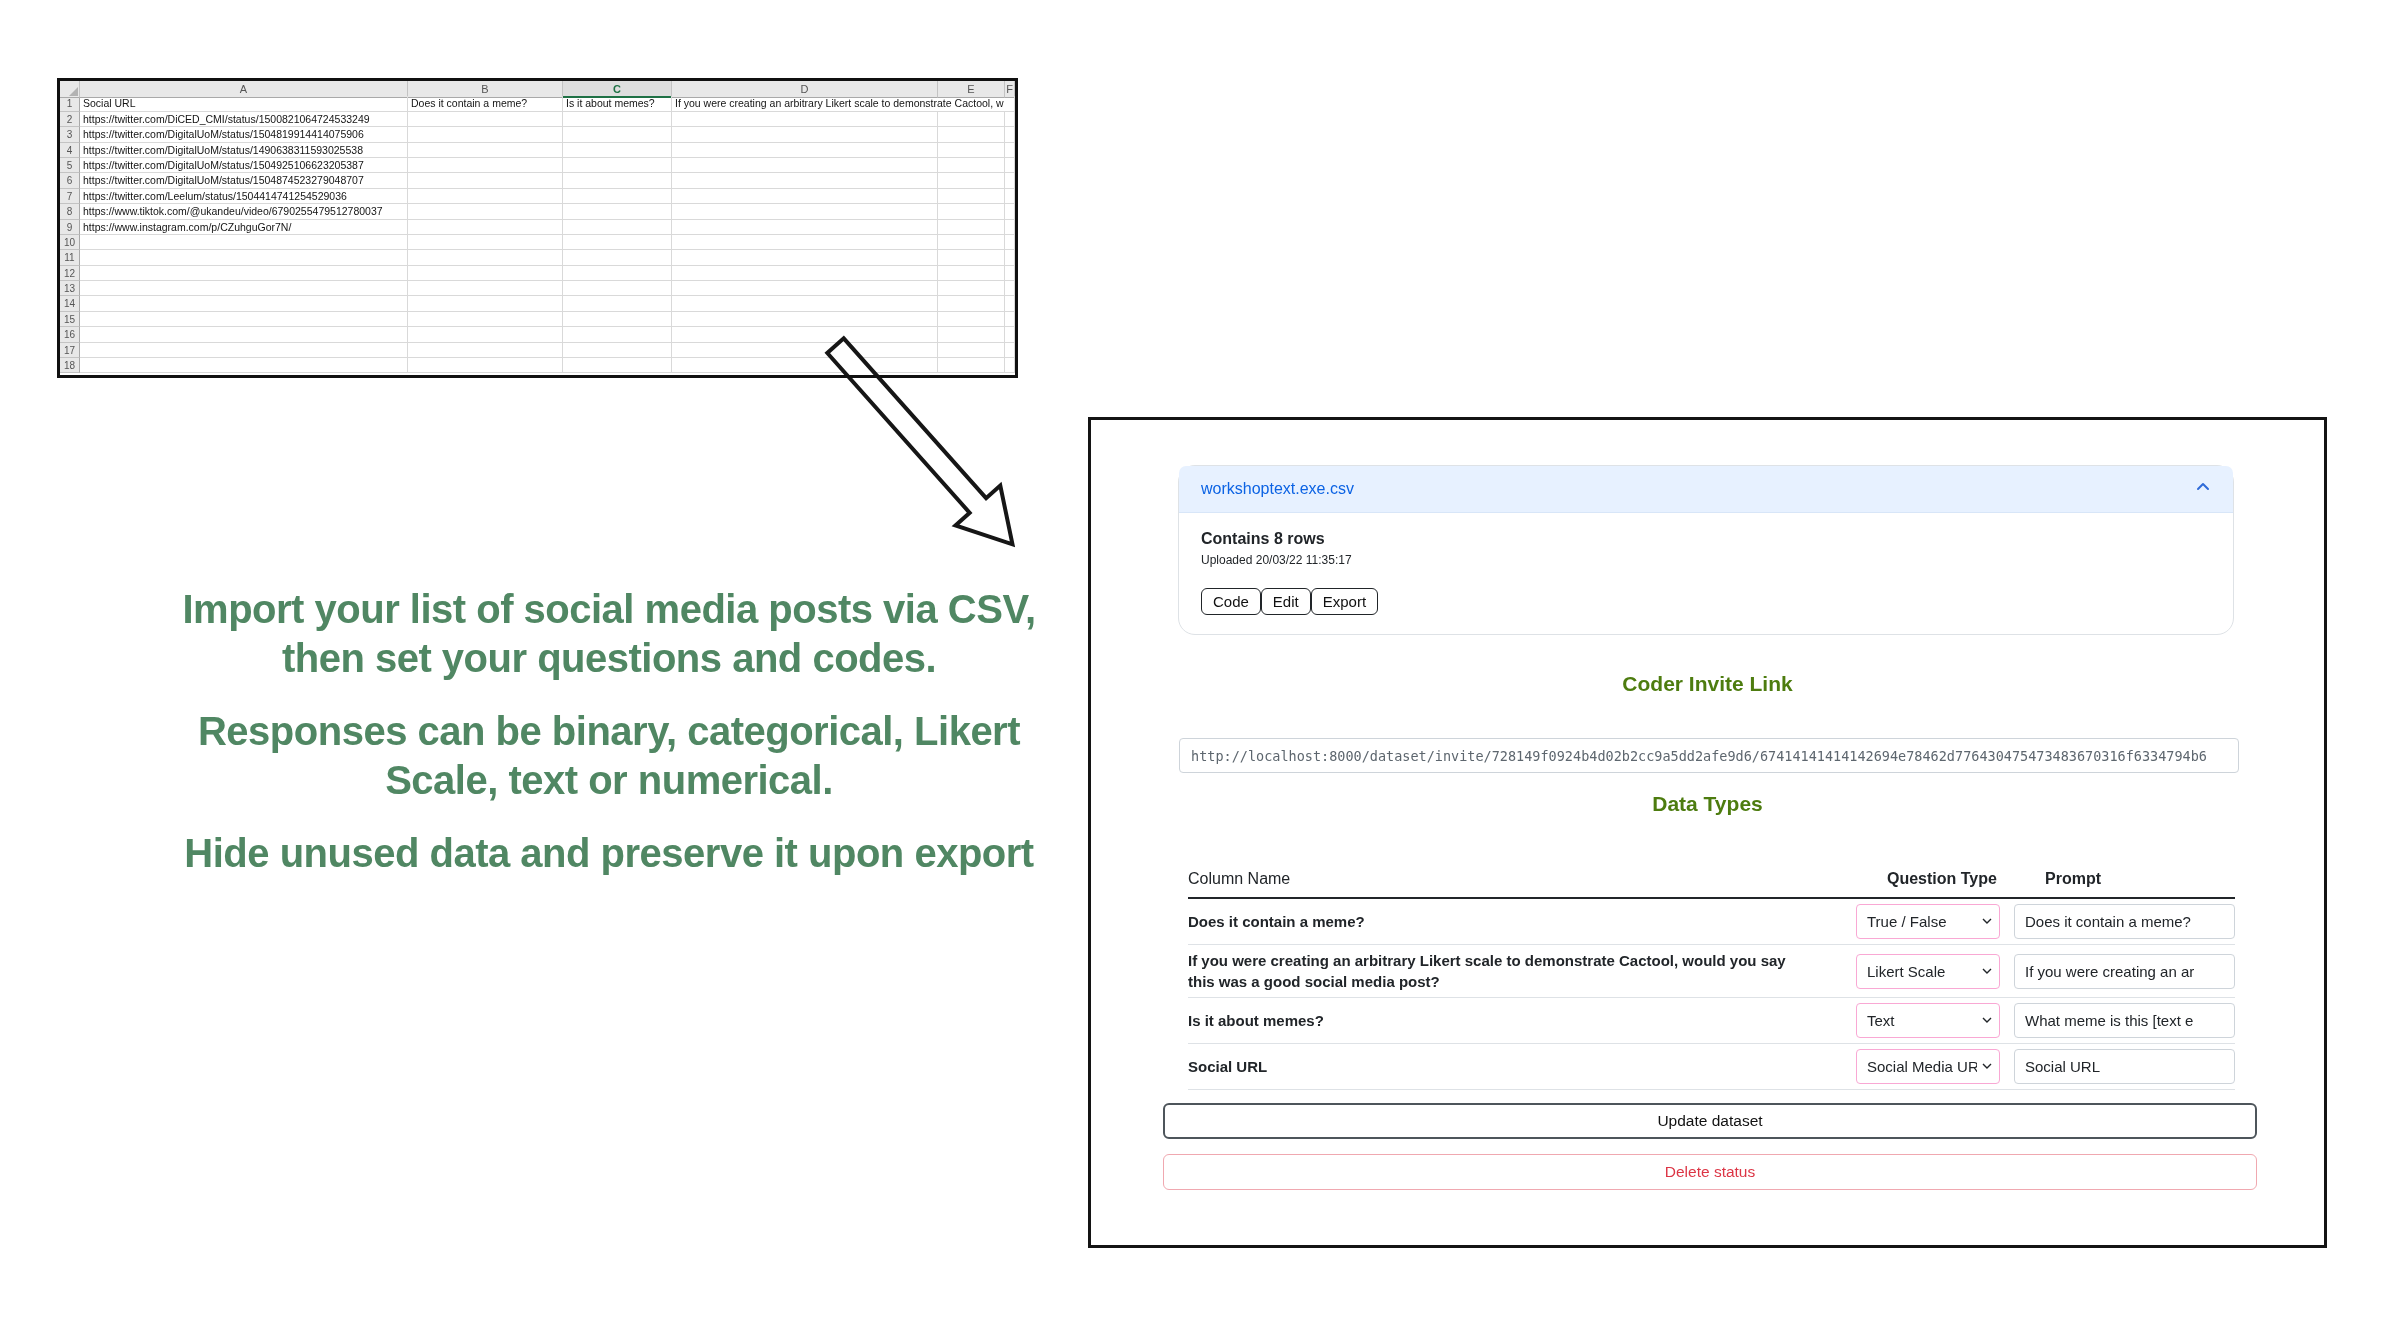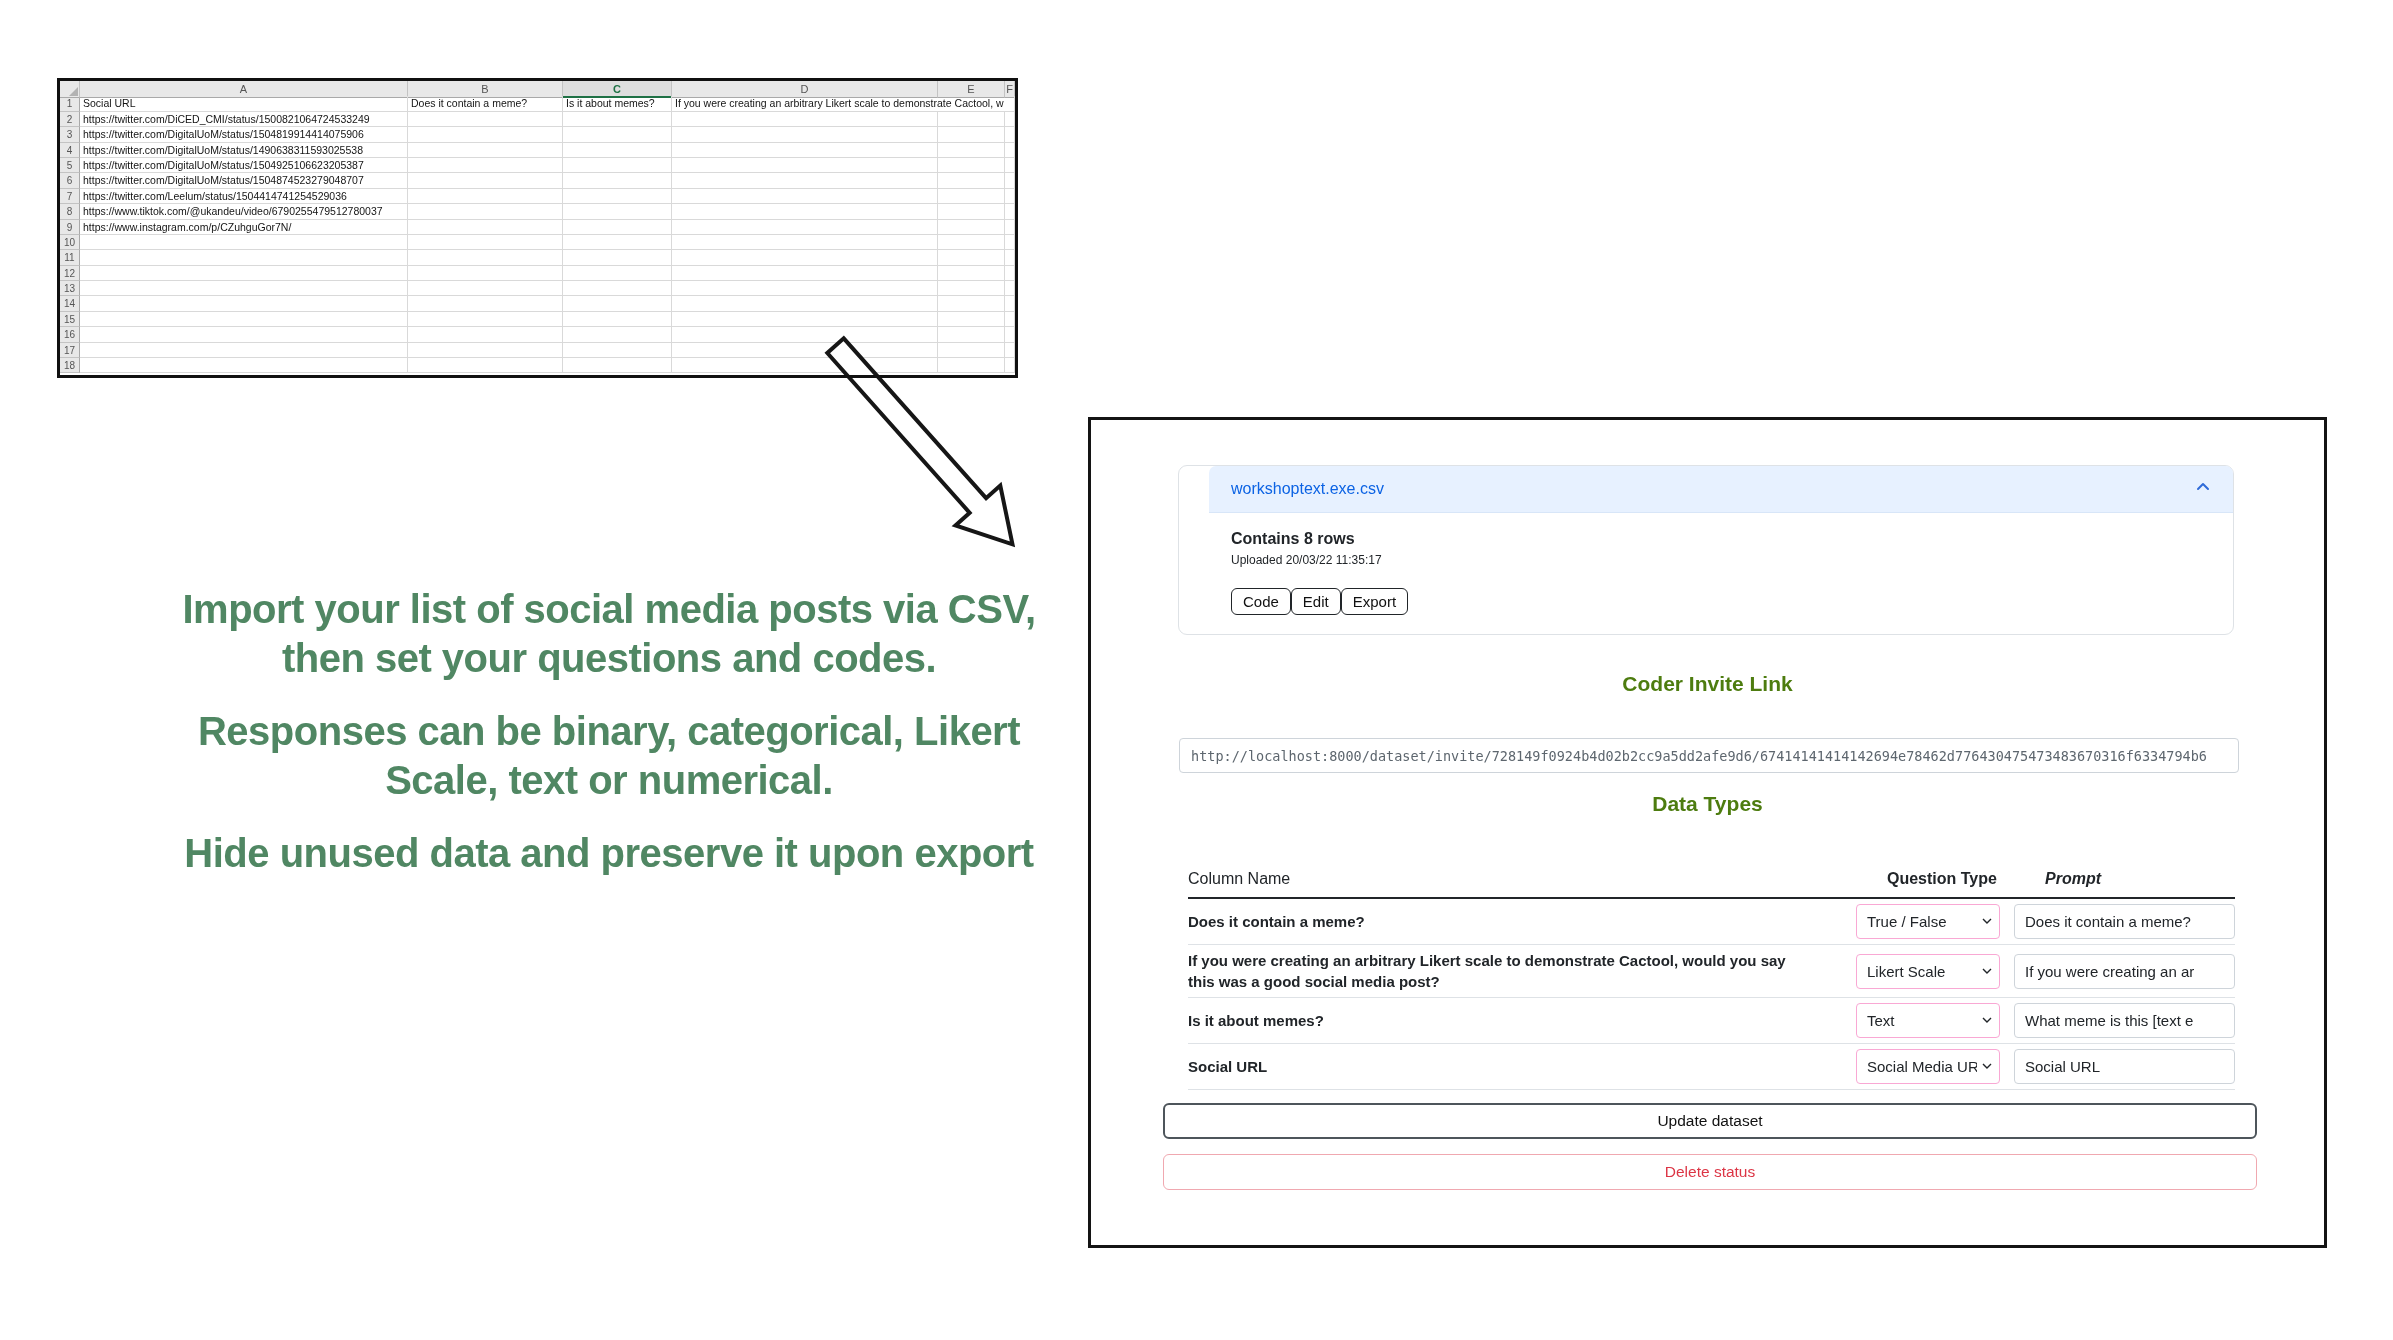--- a/index.html
+++ b/index.html
@@ -33,21 +33,21 @@
   
   .annot{position:absolute;left:178px;top:585px;width:862px;text-align:center;
          font-weight:bold;font-size:40px;line-height:49px;letter-spacing:-0.5px;}
   .annot p{margin:0 0 0 0;}
   .annot p + p{margin-top:24px;}
 
   
   .panel{position:absolute;left:1088px;top:417px;width:1239px;height:831px;
          border:3px solid #141414;background:#fff;box-sizing:border-box;}
   .acc{position:absolute;left:87px;top:45px;width:1056px;border:1px solid #dee2e6;
-       border-radius:9px;box-sizing:border-box;background:#fff;padding-left:30px;}
+       border-radius:17px;box-sizing:border-box;background:#fff;}
   .acc-head{height:46px;background:#e7f1ff;border-bottom:1px solid #d8e6f8;
             border-radius:7px 7px 0 0;display:flex;align-items:center;
             justify-content:space-between;padding:0 22px;cursor:pointer;}
   .acc-title{font-size:16px;color:#0c63e4;}
   .acc-body{padding:17px 22px 19px 22px;}
   .acc-rows{font-size:16px;font-weight:bold;margin:0 0 5px 0;}
   .acc-upl{font-size:12px;margin:0 0 21px 0;}
   .btn-row{display:flex;}
   .btn-sm{font-family:inherit;font-size:15px;color:#111;background:#fff;
           border:1px solid #212529;border-radius:6px;padding:4px 11px;cursor:pointer;}
@@ -55,21 +55,21 @@
             font-size:21px;font-weight:bold;color:#4d7c0f;margin:0;}
   .url-box{position:absolute;left:88px;top:318px;width:1060px;height:35px;box-sizing:border-box;
            border:1px solid #ced4da;border-radius:4px;background:#fff;
            font-family:"DejaVu Sans Mono","Liberation Mono",monospace;font-size:13.5px;
            color:#5d666e;padding:0 11px;}
   .dt-table{position:absolute;left:97px;top:430px;width:1047px;}
   .dt-hrow{display:flex;align-items:flex-end;column-gap:14px;height:38px;
            border-bottom:2px solid #212529;padding-bottom:9px;box-sizing:content-box;}
   .dt-hrow .h-label{flex:1;font-size:16px;font-weight:normal;}
   .dt-hrow .h-qt{flex:0 0 144px;font-size:16px;font-weight:bold;}
-  .dt-hrow .h-pr{flex:0 0 190px;font-size:16px;font-weight:bold;font-style:italic;}
+  .dt-hrow .h-pr{flex:0 0 190px;font-size:16px;font-weight:bold;}
   .dt-row{display:flex;align-items:center;column-gap:14px;border-bottom:1px solid #dee2e6;
           padding:5px 0;min-height:46px;box-sizing:border-box;}
   .dt-label{flex:1;font-size:15px;font-weight:bold;line-height:21px;padding-right:30px;box-sizing:border-box;}
   .sel-wrap{flex:0 0 144px;position:relative;}
   .sel-wrap select{appearance:none;-webkit-appearance:none;width:144px;height:35px;
       border:1px solid #f9a8d4;border-radius:4px;background:#fff;font-family:inherit;
       font-size:15px;color:#212529;padding:0 22px 0 10px;box-sizing:border-box;}
   .sel-wrap svg{position:absolute;right:7px;top:11px;pointer-events:none;}
   .dt-prompt{flex:0 0 190px;height:35px;border:1px solid #ced4da;border-radius:4px;
       font-family:inherit;font-size:15px;color:#212529;padding:0 10px;box-sizing:border-box;background:#fff;}

